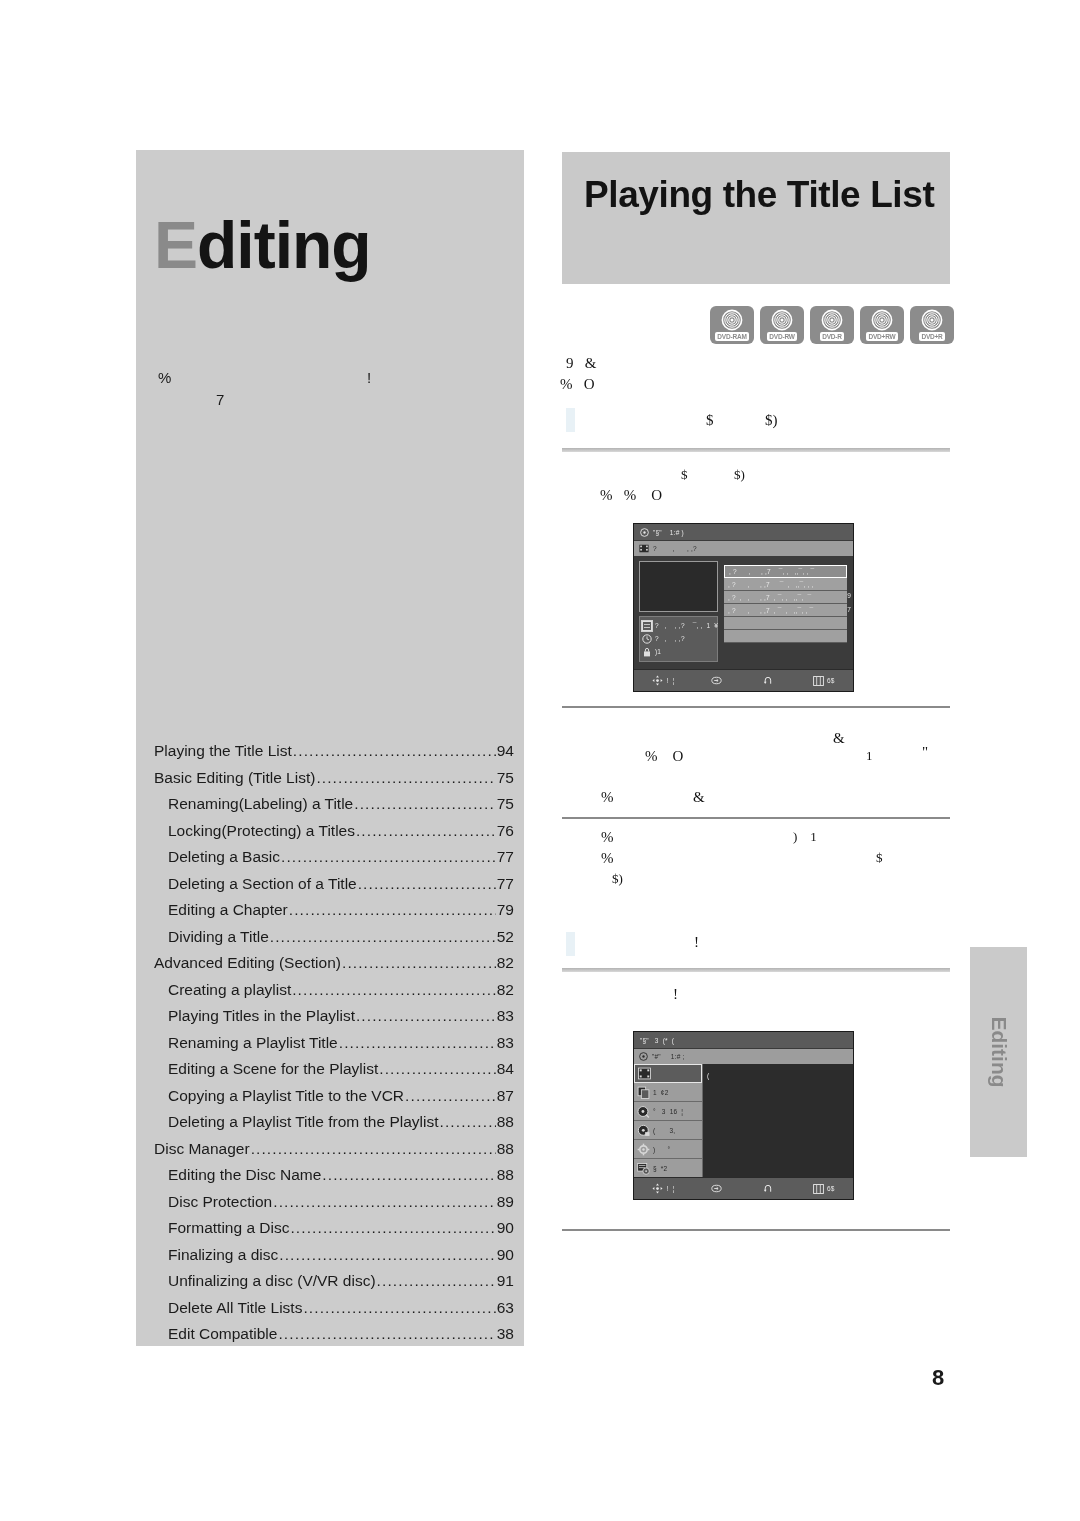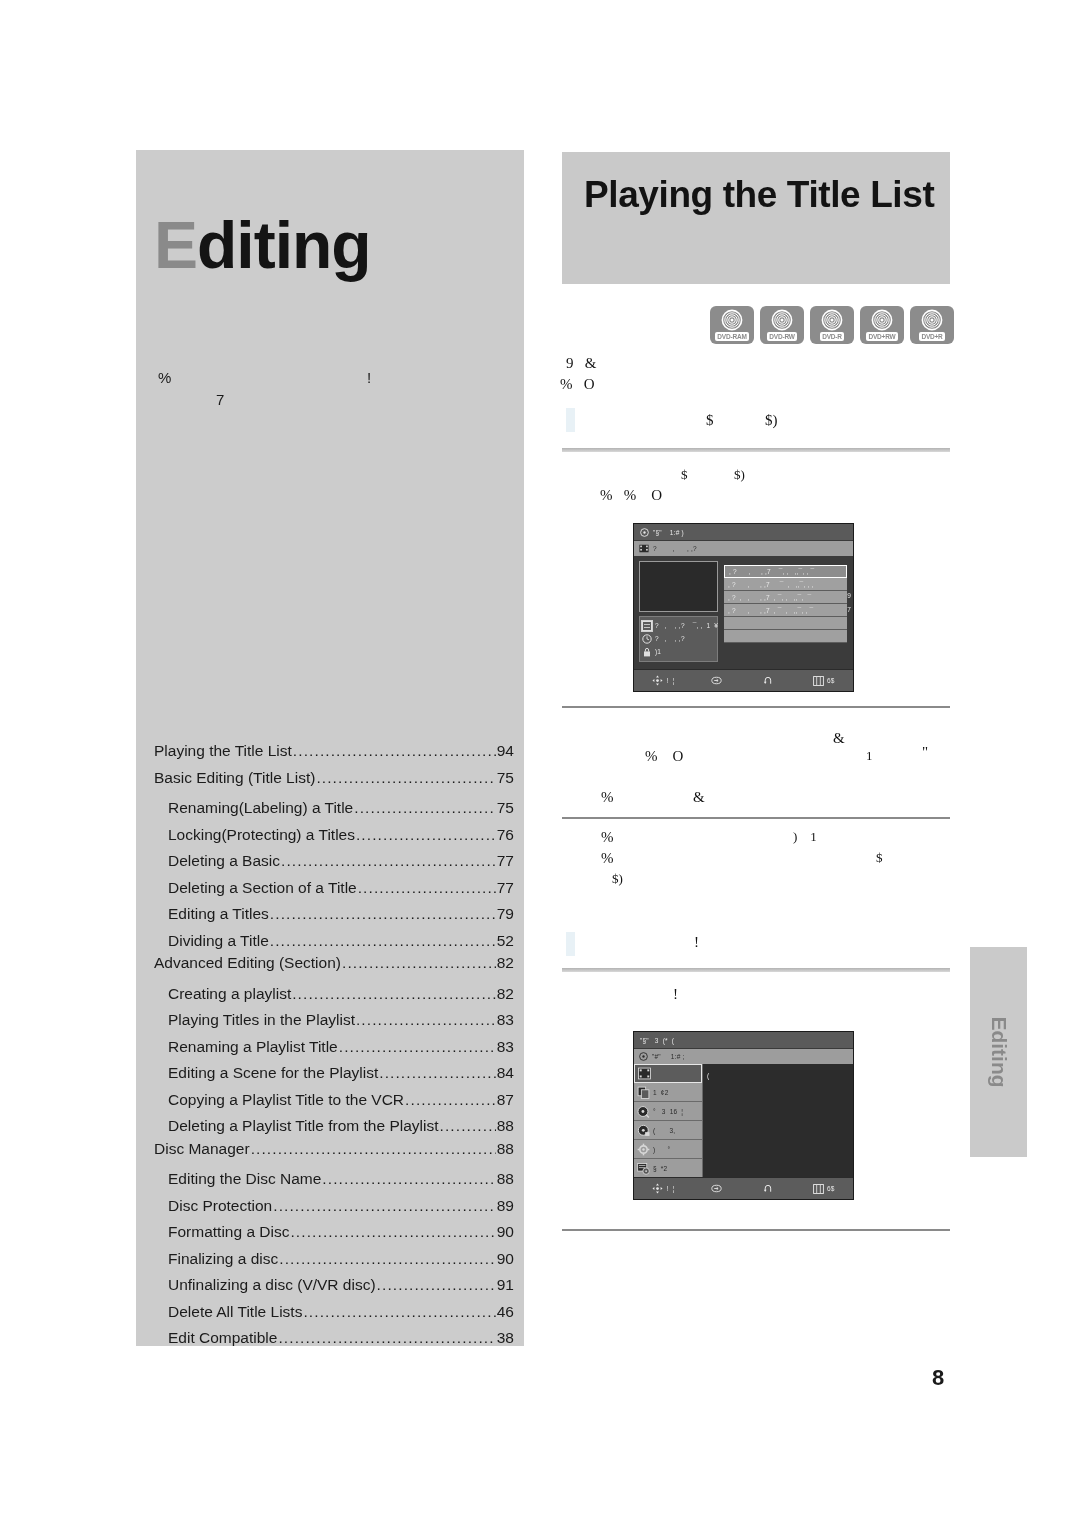--- a/index.html
+++ b/index.html
@@ -20,21 +20,21 @@
   .intro-line{position:absolute;font-size:15px;color:#1a1a1a;white-space:pre;}
   .intro-a{left:22px;top:219px;}
   .intro-b{left:231px;top:219px;}
   .intro-c{left:80px;top:241px;}
 
   
   .toc{position:absolute;left:14px;top:592px;right:10px;}
   .toc-row{position:relative;height:26.5px;display:flex;align-items:flex-start;
            font-size:15.5px;color:#1b1b1b;white-space:nowrap;overflow:hidden;}
   .toc-row.lvl1{padding-left:4px;}
-  .toc-row.lvl2{padding-left:18px;align-items:center;}
+  .toc-row.lvl2{padding-left:18px;}
   .toc-label{flex:0 0 auto;}
   .toc-dots{flex:1 1 auto;overflow:hidden;white-space:nowrap;
             font-size:15.5px;letter-spacing:1.1px;color:#1b1b1b;
             margin:0 1px;}
   .toc-page{flex:0 0 auto;text-align:right;}
 
   
   .head-band{position:absolute;left:562px;top:152px;width:388px;height:132px;
              background:#c9c9c9;}
   .head-band .ht{position:absolute;left:22px;top:22px;font-size:37px;font-weight:bold;
@@ -145,21 +145,21 @@
           <span class="toc-label">Deleting a Basic</span>
           <span class="toc-dots">..........................................................................................</span>
           <span class="toc-page">77</span>
         </div>
         <div class="toc-row lvl2">
           <span class="toc-label">Deleting a Section of a Title</span>
           <span class="toc-dots">..........................................................................................</span>
           <span class="toc-page">77</span>
         </div>
         <div class="toc-row lvl2">
-          <span class="toc-label">Editing a Titles</span>
+          <span class="toc-label">Editing a Chapter</span>
           <span class="toc-dots">..........................................................................................</span>
           <span class="toc-page">79</span>
         </div>
         <div class="toc-row lvl2">
           <span class="toc-label">Dividing a Title</span>
           <span class="toc-dots">..........................................................................................</span>
           <span class="toc-page">52</span>
         </div>
         <div class="toc-row lvl1">
           <span class="toc-label">Advanced Editing (Section)</span>
@@ -222,21 +222,21 @@
           <span class="toc-page">90</span>
         </div>
         <div class="toc-row lvl2">
           <span class="toc-label">Unfinalizing a disc (V/VR disc)</span>
           <span class="toc-dots">..........................................................................................</span>
           <span class="toc-page">91</span>
         </div>
         <div class="toc-row lvl2">
           <span class="toc-label">Delete All Title Lists</span>
           <span class="toc-dots">..........................................................................................</span>
-          <span class="toc-page">46</span>
+          <span class="toc-page">63</span>
         </div>
         <div class="toc-row lvl2">
           <span class="toc-label">Edit Compatible</span>
           <span class="toc-dots">..........................................................................................</span>
           <span class="toc-page">38</span>
         </div>
       </div>
   </div>
 
   <div class="head-band">

